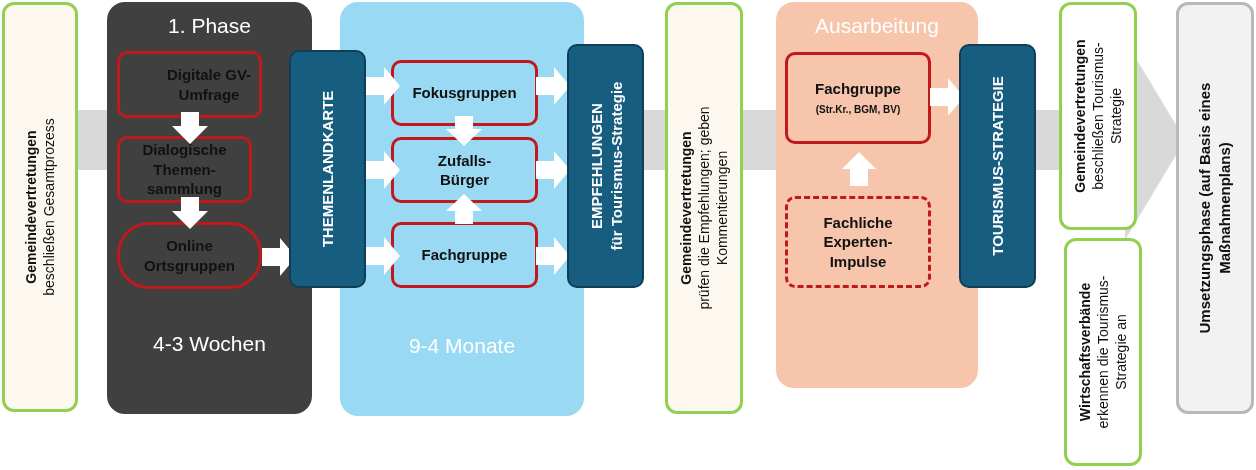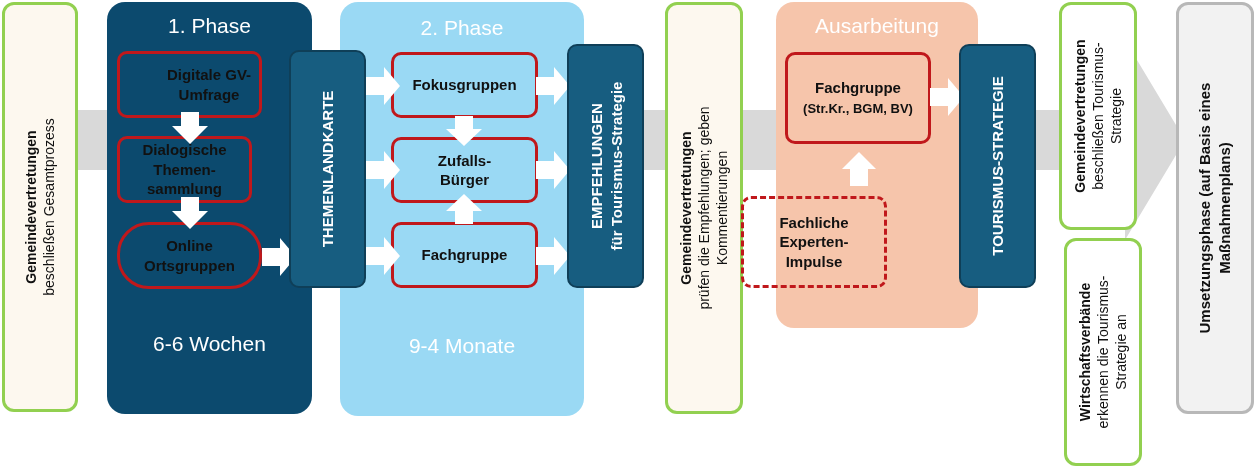--- a/index.html
+++ b/index.html
@@ -32,23 +32,23 @@
   <polygon points="0,70 1050,70 1050,0 1110,100 1050,200 1050,130 0,130" fill="#d9d9d9"></polygon>
 </svg>
 
 <div class="greenbox" style="left:2px;top:2px;width:76px;height:410px;">
   <div class="vtext">
     <b>Gemeindevertretungen</b><br>
     <span>beschließen Gesamtprozess</span>
   </div>
 </div>
 
-<div class="panel" style="left:107px;top:2px;width:205px;height:412px;background:#0c4a6e;">
+<div class="panel" style="left:107px;top:2px;width:205px;height:412px;background:#404040;">
   <div class="panel-title" style="top:12px;">1.   Phase</div>
-  <div class="panel-dur" style="top:330px;">6-6 Wochen</div>
+  <div class="panel-dur" style="top:330px;">4-3 Wochen</div>
 </div>
 
 <div class="redbox" style="left:117px;top:51px;width:145px;height:67px;padding-left:39px;">
   <div><span>Digitale GV-</span><br><span>Umfrage</span></div>
 </div>
 <div class="redbox" style="left:117px;top:136px;width:135px;height:67px;">
   <div><span>Dialogische</span><br><span>Themen-</span><br><span>sammlung</span></div>
 </div>
 <div class="redbox" style="left:117px;top:222px;width:145px;height:67px;border-radius:32px;">
   <div><span>Online</span><br><span>Ortsgruppen</span></div>
@@ -59,29 +59,28 @@
   </svg>
 <svg class="arrow" style="left:172px;top:197px;" width="36" height="32">
     <polygon points="9,0 27,0 27,14 36,14 18,32 0,14 9,14" fill="#ffffff"></polygon>
   </svg>
 
 <svg class="arrow" style="left:262px;top:238px;" width="34" height="38">
     <polygon points="0,10 18,10 18,0 34,19 18,38 18,28 0,28" fill="#ffffff"></polygon>
   </svg>
 
 <div class="panel" style="left:340px;top:2px;width:244px;height:414px;background:#9ad9f4;">
-  <div class="panel-title" style="top:14px;">2. Phase</div>
   <div class="panel-dur" style="top:332px;">9-4 Monate</div>
 </div>
 
 <div class="navy" style="left:289px;top:50px;width:77px;height:238px;">
   <div class="vtext">THEMENLANDKARTE</div>
 </div>
 
-<div class="redbox" style="left:391px;top:52px;width:147px;height:66px;justify-content:center;">
+<div class="redbox" style="left:391px;top:60px;width:147px;height:66px;justify-content:center;">
   <span>Fokusgruppen</span>
 </div>
 <div class="redbox" style="left:391px;top:137px;width:147px;height:66px;">
   <div><span>Zufalls-</span><br><span>Bürger</span></div>
 </div>
 <div class="redbox" style="left:391px;top:222px;width:147px;height:66px;">
   <span>Fachgruppe</span>
 </div>
 
 <svg class="arrow" style="left:366px;top:67px;" width="34" height="38">
@@ -119,34 +118,34 @@
 </div>
 
 <div class="greenbox" style="left:665px;top:2px;width:78px;height:412px;">
   <div class="vtext">
     <b>Gemeindevertretungen</b><br>
     <span>prüfen die Empfehlungen; geben</span><br>
     <span>Kommentierungen</span>
   </div>
 </div>
 
-<div class="panel" style="left:776px;top:2px;width:202px;height:326px;background:#f6c5ab;">
+<div class="panel" style="left:776px;top:2px;width:202px;height:386px;background:#f6c5ab;">
   <div class="panel-title" style="top:12px;">Ausarbeitung</div>
 </div>
 
 <div class="redbox" style="left:785px;top:52px;width:146px;height:92px;justify-content:center;">
   <div>
     <span>Fachgruppe</span><br>
-    <span style="font-size:13px;">(Str.Kr., BGM, BV)</span>
+    <span style="font-size:10px;">(Str.Kr., BGM, BV)</span>
   </div>
 </div>
 <svg class="arrow" style="left:842px;top:152px;" width="34" height="34">
     <polygon points="17,0 34,17 26,17 26,34 8,34 8,17 0,17" fill="#ffffff"></polygon>
   </svg>
-<div class="redbox dashed" style="left:741px;top:196px;width:146px;height:92px;align-items:center;">
+<div class="redbox dashed" style="left:785px;top:196px;width:146px;height:92px;align-items:center;">
   <div>
     <span>Fachliche</span><br>
     <span>Experten-</span><br>
     <span>Impulse</span>
   </div>
 </div>
 <svg class="arrow" style="left:930px;top:78px;" width="34" height="38">
     <polygon points="0,10 18,10 18,0 34,19 18,38 18,28 0,28" fill="#ffffff"></polygon>
   </svg>
 

